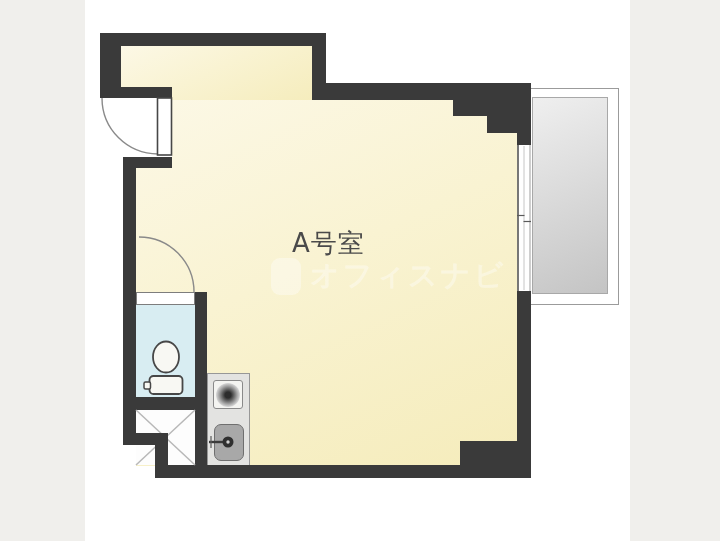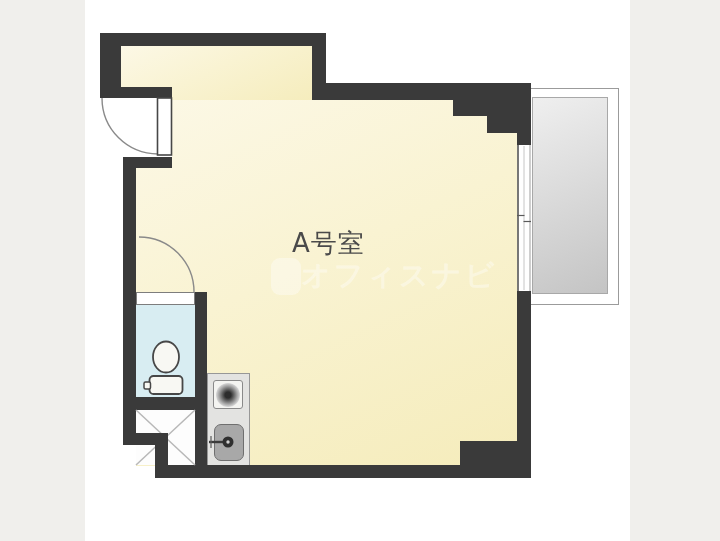--- a/index.html
+++ b/index.html
@@ -79,21 +79,21 @@
 
   
   #room-label{
     left:292px;top:227px;width:90px;height:32px;
     color:var(--labelColor,#4a4a4a);font-size:26px;letter-spacing:1px;
     line-height:32px;white-space:nowrap;
   }
 
   
   #watermark{
-    left:271px;top:256px;display:flex;align-items:center;
+    left:271px;top:256px;display:flex;align-items:center;gap:9px;
     opacity:0.38;color:var(--watermarkColor,#ffffff);
   }
   #watermark .logo{width:30px;height:37px;border-radius:9px;background:var(--watermarkColor,#ffffff);}
   #watermark .wm-text{font-size:29px;font-weight:bold;letter-spacing:3px;}
 </style>
 </head>
 <body>
 
 <div class="canvas">
 

